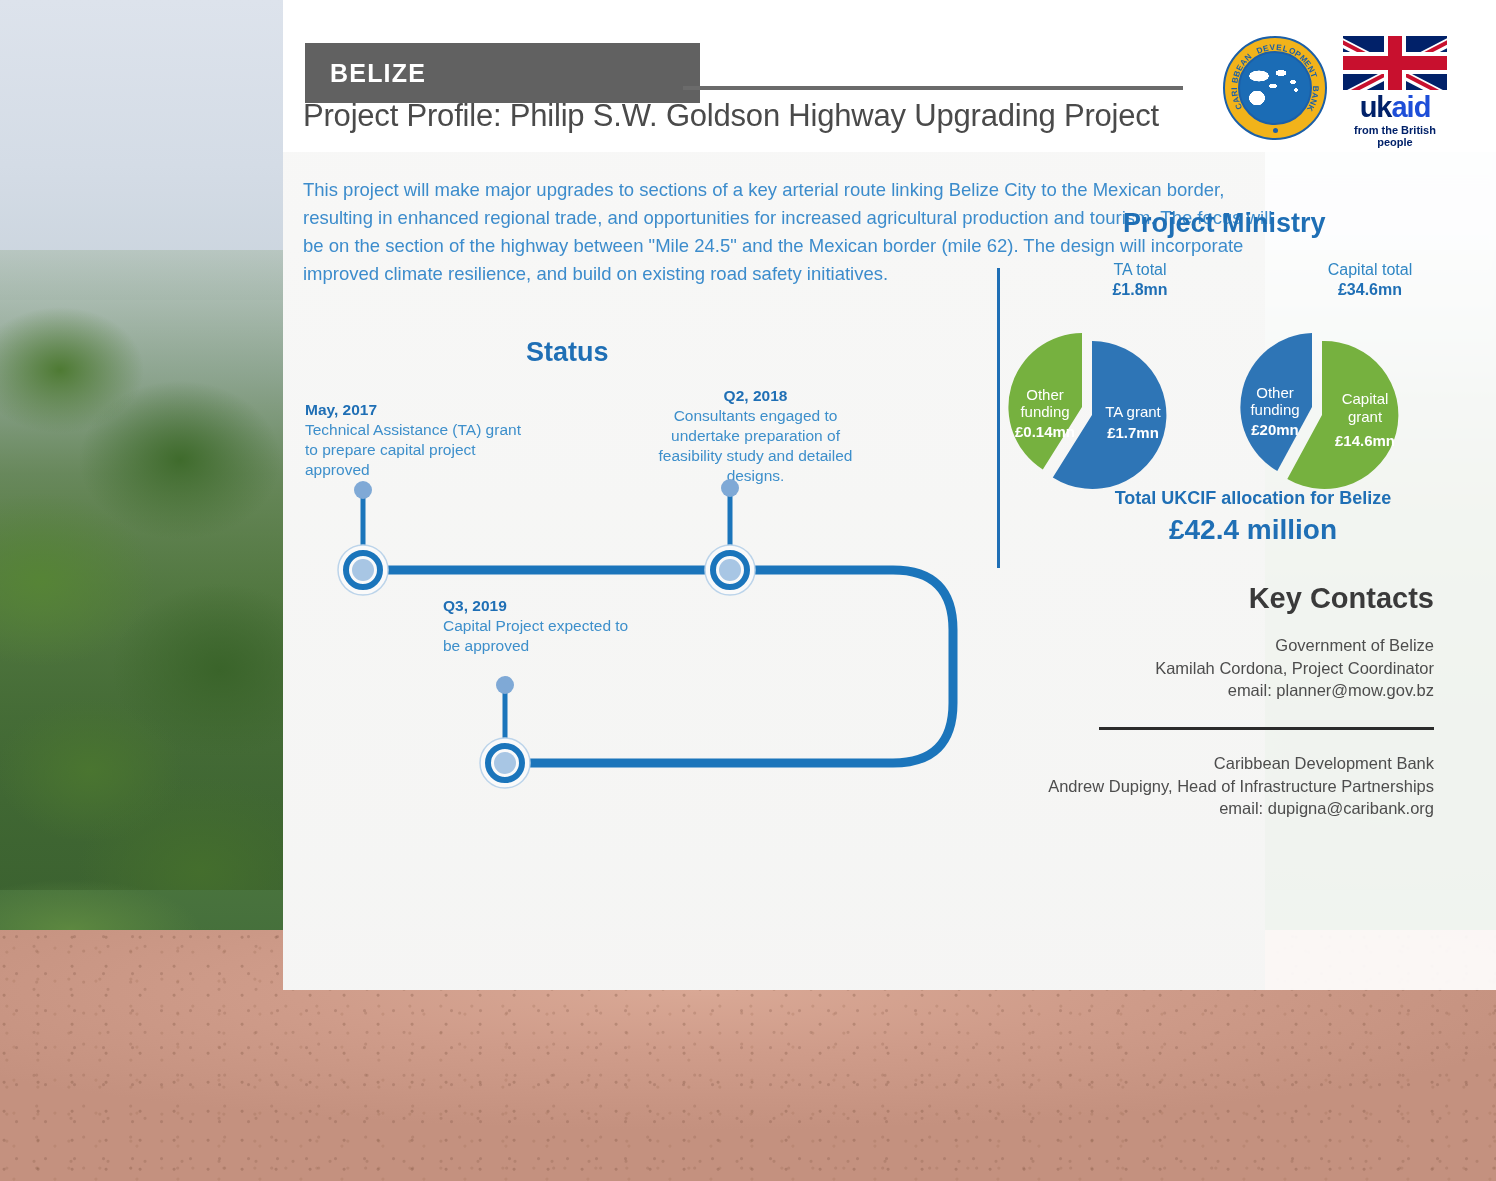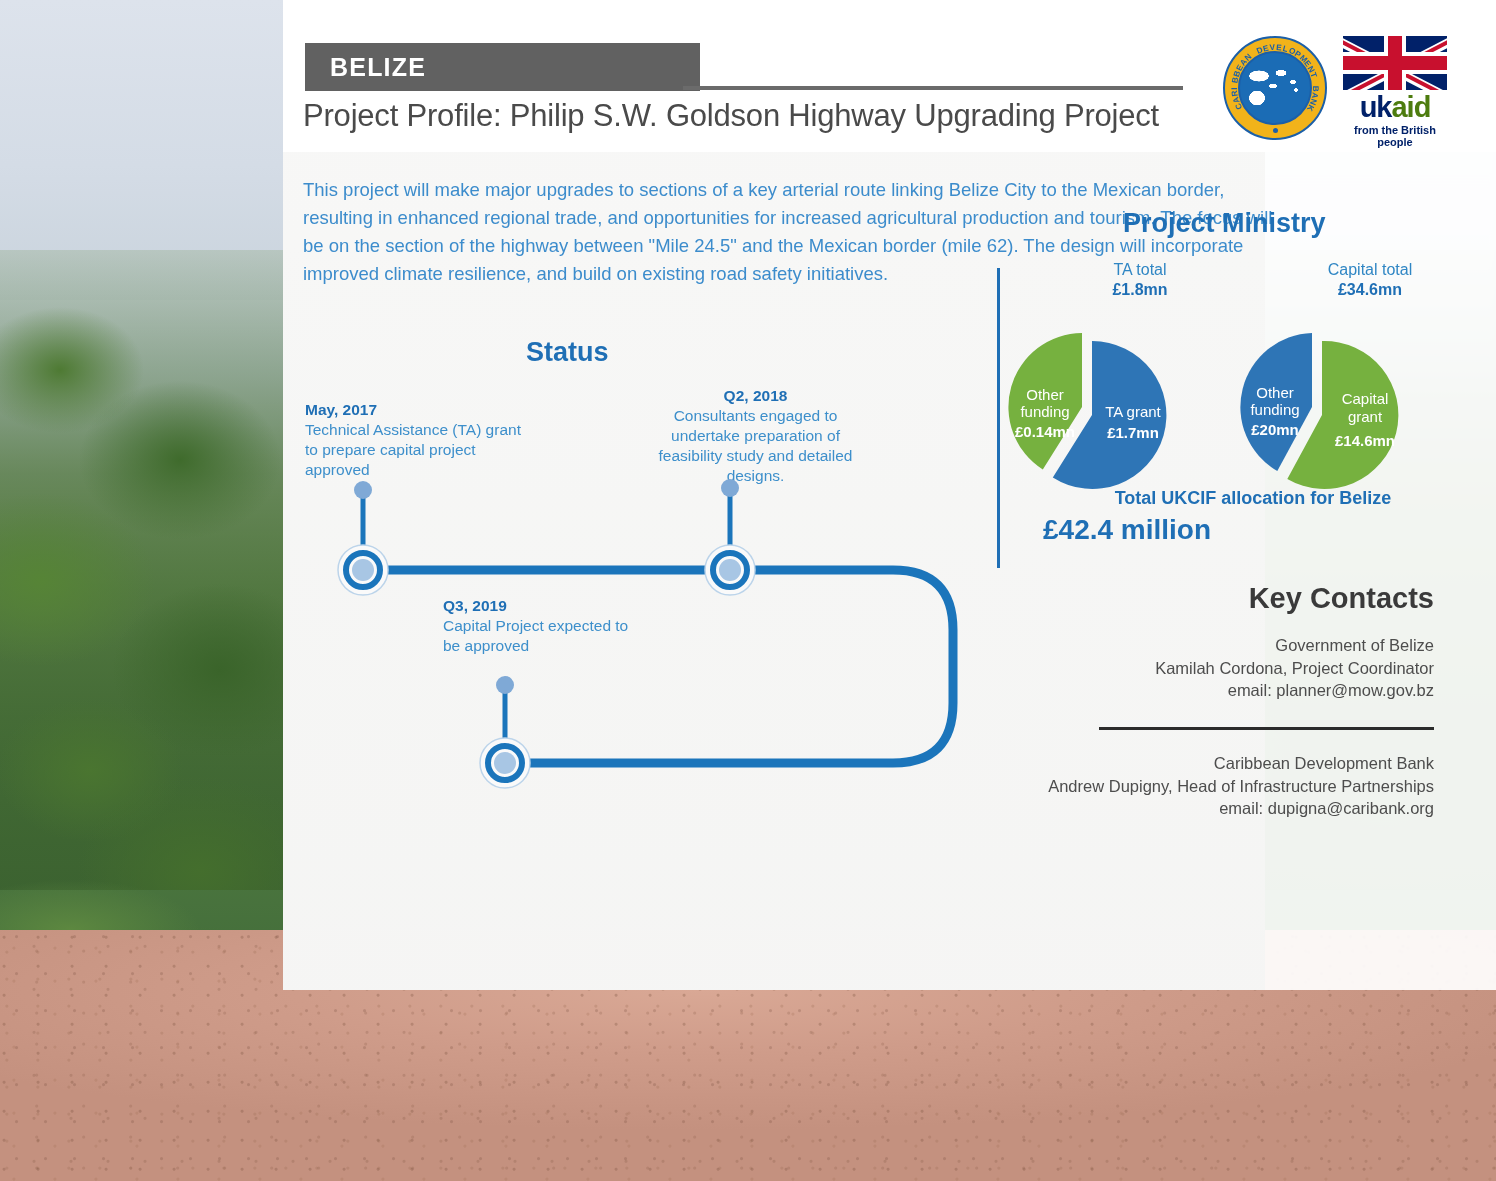--- a/index.html
+++ b/index.html
@@ -78,21 +78,21 @@
     position:absolute; left:0; top:0; width:1213px; height:152px;
     background:#ffffff;
   }
   #panel-body {
     position:absolute; left:0; top:152px; width:982px; height:838px;
     background: linear-gradient(180deg, rgba(247,247,246,0.96) 0%, rgba(245,245,244,0.94) 100%);
   }
 
   
   .belize-tag {
-    position:absolute; left:22px; top:43px; width:395px; height:48px;
+    position:absolute; left:22px; top:43px; width:395px; height:60px;
     background:#616161; color:#fff;
     font-size:25px; font-weight:bold; letter-spacing:1.2px;
     display:flex; align-items:center; padding-left:25px;
   }
   .header-rule {
     position:absolute; left:400px; top:86px; width:500px; height:4px;
     background:#6b6b6b;
   }
   .title {
     position:absolute; left:20px; top:98px;
@@ -149,21 +149,21 @@
                  transform:rotate(-27.4deg); transform-origin:100% 0; }
   .ukflag .cw-h { left:0; top:16px; width:104px; height:22px; background:#fff; }
   .ukflag .cw-v { left:41px; top:0; width:22px; height:54px; background:#fff; }
   .ukflag .cr-h { left:0; top:20px; width:104px; height:14px; background:#C8102E; }
   .ukflag .cr-v { left:45px; top:0; width:14px; height:54px; background:#C8102E; }
   .ukaid-word {
     position:absolute; left:0; top:56px; width:112px; text-align:center;
     font-size:29px; font-weight:bold; letter-spacing:-1px; line-height:30px;
   }
   .ukaid-word .uk { color:#012169; }
-  .ukaid-word .aid { color:#4d7c0f; }
+  .ukaid-word .aid { color:#1d4ed8; }
   .ukaid-sub {
     position:absolute; left:0; top:88px; width:112px; text-align:center;
     font-size:11px; color:#012169; font-weight:600;
   }
 
   
   .intro {
     position:absolute; left:20px; top:24px; width:975px;
     font-size:18.5px; line-height:28px; color:#3c8ccc;
   }
@@ -194,21 +194,21 @@
   .pie-cap b { display:block; color:#1f6fb5; font-weight:bold; font-size:16px; }
   #pie-1-cap { left:747px; top:260px; }
   #pie-2-cap { left:977px; top:260px; }
   #pies-svg { position:absolute; left:700px; top:300px; }
 
   .total-line {
     position:absolute; left:760px; top:488px; width:420px; text-align:center;
     font-size:18px; font-weight:bold; color:#1f6fb5;
   }
   .total-amt {
-    position:absolute; left:760px; top:514px; width:420px; text-align:left;
+    position:absolute; left:760px; top:514px; width:420px; text-align:center;
     font-size:28px; font-weight:bold; color:#1f6fb5;
   }
 
   
   .kc-title {
     position:absolute; right:62px; top:582px;
     font-size:29px; font-weight:bold; color:#3a3a3a;
   }
   .kc-block {
     position:absolute; right:62px; width:620px; text-align:right;

